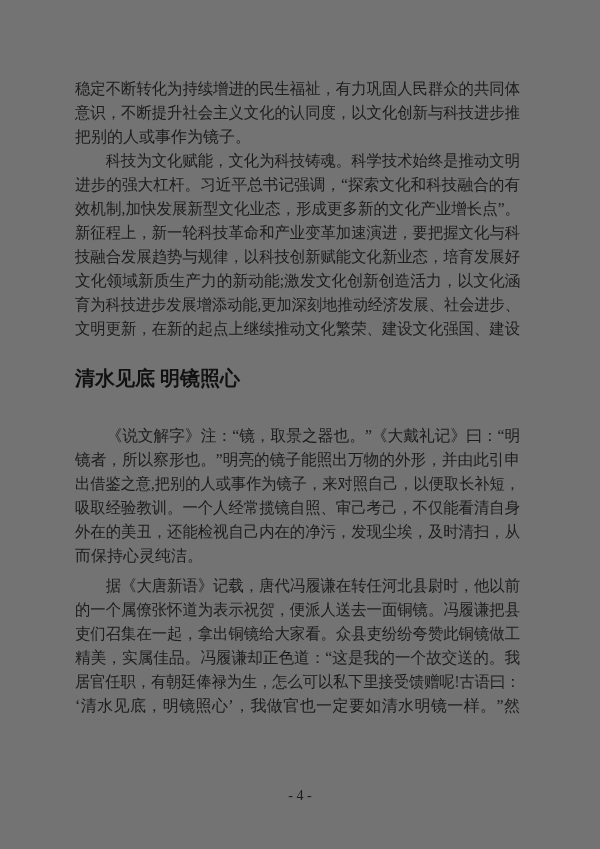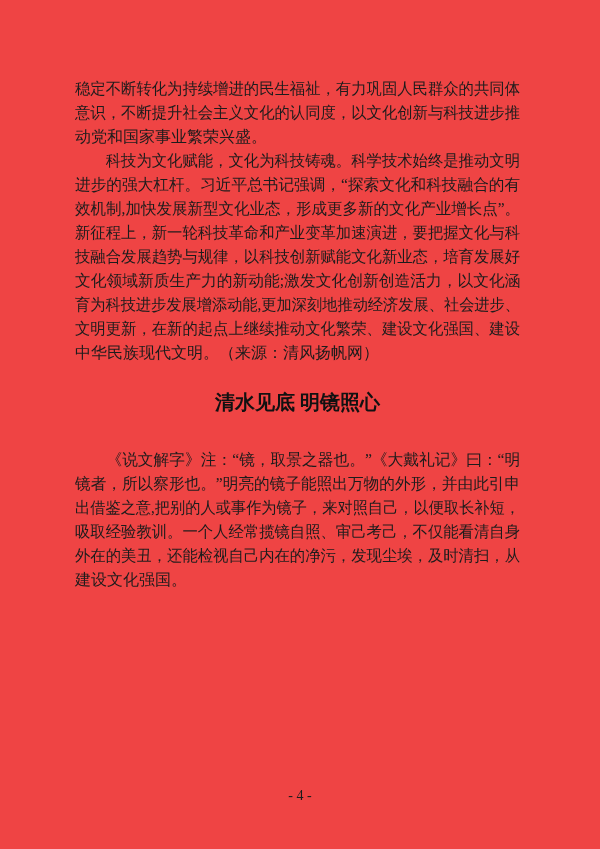--- a/index.html
+++ b/index.html
@@ -9,21 +9,21 @@
     height: 849px;
     background: #ffffff;
     font-family: "Liberation Serif", "DejaVu Serif", serif;
     color: #1c1c1c;
     overflow: hidden;
   }
   .page {
     position: relative;
     width: 600px;
     height: 849px;
-    background: #ef4444;
+    background: #737373;
   }
   .content {
     position: absolute;
     left: 75px;
     top: 77px;
     width: 445px;
   }
   .para { margin: 0; padding: 0; }
   .line {
     height: 24px;
@@ -47,21 +47,21 @@
     font-size: 15px;
     font-weight: bold;
     color: #161616;
   }
   .article-title {
     margin-top: 22px;
     height: 30px;
     line-height: 30px;
     font-size: 20px;
     font-weight: bold;
-    text-align: center;
+    text-align: left;
     color: #111111;
   }
   .para.after-title { margin-top: 31px; }
   .para.story { margin-top: 6px; }
   .footer {
     position: absolute;
     left: 0;
     top: 786px;
     width: 600px;
     height: 20px;
@@ -73,46 +73,53 @@
 </style>
 </head>
 <body>
 
 <div class="page">
   <div class="content">
 
     <div class="para">
       <div class="line" style="transform-origin: left center; transform: scaleX(0.959052);">稳定不断转化为持续增进的民生福祉，有力巩固人民群众的共同体</div>
       <div class="line" style="transform-origin: left center; transform: scaleX(0.959052);">意识，不断提升社会主义文化的认同度，以文化创新与科技进步推</div>
-      <div class="line end">动党和国家事业繁荣兴盛。</div>
+      <div class="line end">把别的人或事作为镜子。</div>
     </div>
 
     <div class="para">
       <div class="line indent" style="transform-origin: left center; transform: scaleX(0.959052);">科技为文化赋能，文化为科技铸魂。科学技术始终是推动文明</div>
       <div class="line" style="transform-origin: left center; transform: scaleX(0.978022);">进步的强大杠杆。习近平总书记强调，“探索文化和科技融合的有</div>
       <div class="line" style="transform-origin: left center; transform: scaleX(0.969499);">效机制,加快发展新型文化业态，形成更多新的文化产业增长点”。</div>
       <div class="line" style="transform-origin: left center; transform: scaleX(0.959052);">新征程上，新一轮科技革命和产业变革加速演进，要把握文化与科</div>
       <div class="line" style="transform-origin: left center; transform: scaleX(0.959052);">技融合发展趋势与规律，以科技创新赋能文化新业态，培育发展好</div>
       <div class="line" style="transform-origin: left center; transform: scaleX(0.984513);">文化领域新质生产力的新动能;激发文化创新创造活力，以文化涵</div>
       <div class="line" style="transform-origin: left center; transform: scaleX(0.950855);">育为科技进步发展增添动能,更加深刻地推动经济发展、社会进步、</div>
       <div class="line" style="transform-origin: left center; transform: scaleX(0.959052);">文明更新，在新的起点上继续推动文化繁荣、建设文化强国、建设</div>
-      <div class="line end">中华民族现代文明。（来源：清风扬帆网）</div>
     </div>
 
 
     <div class="article-title">清水见底 明镜照心</div>
 
     <div class="para after-title">
       <div class="line indent" style="transform-origin: left center; transform: scaleX(0.98234);">《说文解字》注：“镜，取景之器也。”《大戴礼记》曰：“明</div>
       <div class="line" style="transform-origin: left center; transform: scaleX(0.978022);">镜者，所以察形也。”明亮的镜子能照出万物的外形，并由此引申</div>
       <div class="line" style="transform-origin: left center; transform: scaleX(0.950855);">出借鉴之意,把别的人或事作为镜子，来对照自己，以便取长补短，</div>
       <div class="line" style="transform-origin: left center; transform: scaleX(0.959052);">吸取经验教训。一个人经常揽镜自照、审己考己，不仅能看清自身</div>
       <div class="line" style="transform-origin: left center; transform: scaleX(0.959052);">外在的美丑，还能检视自己内在的净污，发现尘埃，及时清扫，从</div>
-      <div class="line end">建设文化强国。</div>
+      <div class="line end">而保持心灵纯洁。</div>
     </div>
 
+    <div class="para story">
+      <div class="line indent" style="transform-origin: left center; transform: scaleX(0.959052);">据《大唐新语》记载，唐代冯履谦在转任河北县尉时，他以前</div>
+      <div class="line" style="transform-origin: left center; transform: scaleX(0.959052);">的一个属僚张怀道为表示祝贺，便派人送去一面铜镜。冯履谦把县</div>
+      <div class="line" style="transform-origin: left center; transform: scaleX(0.959052);">吏们召集在一起，拿出铜镜给大家看。众县吏纷纷夸赞此铜镜做工</div>
+      <div class="line" style="transform-origin: left center; transform: scaleX(0.978022);">精美，实属佳品。冯履谦却正色道：“这是我的一个故交送的。我</div>
+      <div class="line" style="transform-origin: left center; transform: scaleX(0.948827);">居官任职，有朝廷俸禄为生，怎么可以私下里接受馈赠呢!古语曰：</div>
+      <div class="line">‘清水见底，明镜照心’，我做官也一定要如清水明镜一样。”然</div>
+    </div>
 
   </div>
 
   <div class="footer">
     <span>- 4 -</span>
   </div>
 </div>
 
 </body></html>

